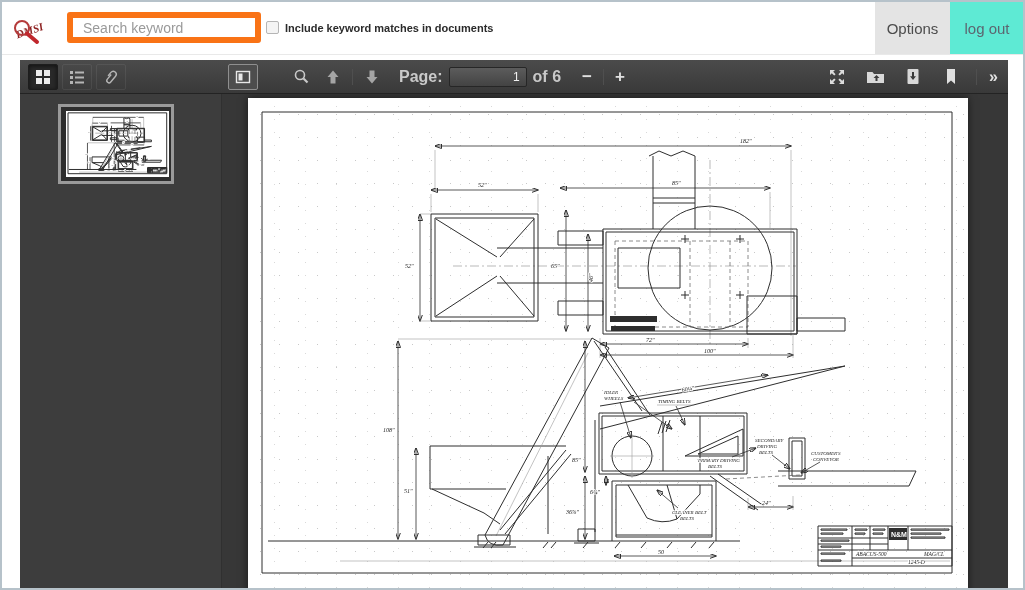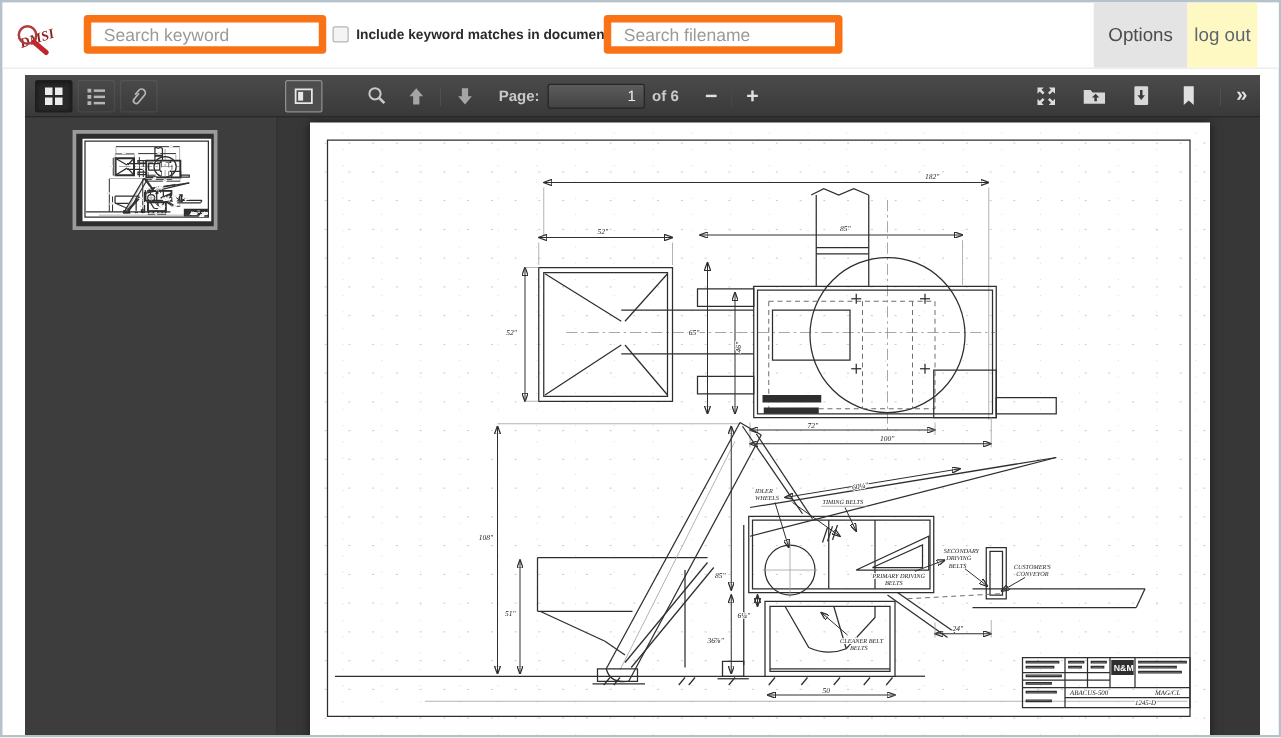--- a/index.html
+++ b/index.html
@@ -17,39 +17,39 @@
   #kw { left:65px; width:194px; }
   #fn { left:481px; width:191px; }
   .chkwrap { position:absolute; left:264px; top:10px; height:31px; display:flex;
              align-items:center; gap:6px; }
   .cb { width:13px; height:13px; border:1px solid #b5b5b5; border-radius:2px;
         background:#f4f4f4; display:inline-block; cursor:pointer; }
   .chklbl { font-size:11px; font-weight:bold; color:#2b2b2b; }
   .hbtn { position:absolute; top:0; height:52px; display:flex; align-items:center;
           justify-content:center; font-size:15px; cursor:pointer; }
   #opt { left:873px; width:75px; background:#e4e4e4; color:#4c4c4c; }
-  #lo  { left:948px; width:56px; background:#fef9c3; color:#5c6670; }
+  #lo  { left:948px; width:74px; background:#5eead4; color:#5c6670; }
 
   
   .viewer { position:absolute; left:18px; top:58px; width:988px; height:528px;
             background:#3a3a3a; }
   .tbar { position:relative; height:34px; background:linear-gradient(#4b4b4b,#393939);
           border-bottom:1px solid #232323; display:flex; align-items:center; }
   .grp { display:flex; align-items:center; position:absolute; height:34px; }
   .g1 { left:8px; gap:4px; } .gtog { left:208px; } .g2 { left:268px; gap:6px; }
   .g3 { right:10px; gap:12px; }
   .tbtn { width:30px; height:26px; display:flex; align-items:center; justify-content:center;
           border:1px solid rgba(255,255,255,.07); border-radius:2px; cursor:pointer; }
   .tbtn.active { background:#292929; border:1px solid #1d1d1d;
                  box-shadow:inset 0 1px 4px rgba(0,0,0,.6); }
   .tbtn.toggled { background:#4d4d4d; border:1px solid #8f8f8f; }
   .tico { width:26px; height:26px; display:flex; align-items:center; justify-content:center;
           cursor:pointer; }
   .sep { width:1px; height:16px; background:#2c2c2c; border-right:1px solid #4f4f4f; }
-  .plabel, .pof { color:#c9c9c9; font-size:12px; font-weight:bold; }
+  .plabel, .pof { color:#c9c9c9; font-size:16px; font-weight:bold; }
   .pinput { width:78px; height:20px; background:linear-gradient(#5c5c5c,#434343);
             border:1px solid #262626; border-radius:2px; color:#f0f0f0; font-size:12px;
             text-align:right; padding-right:6px; outline:none; }
   .zbtn { color:#e0e0e0; font-size:17px; font-weight:bold; width:20px; text-align:center;
           cursor:pointer; }
   .fitsel { width:112px; height:22px; background:#3f3f3f; border:1px solid #6a6a6a;
             border-radius:3px; color:#efefef; font-size:12px; font-weight:bold;
             display:flex; align-items:center; padding:0 8px; cursor:pointer; position:relative; }
   .fitarrows { position:absolute; right:7px; top:4px; display:flex; flex-direction:column; gap:2px; }
   .fitarrows i { width:0; height:0; border-left:4px solid transparent;
@@ -99,21 +99,20 @@
       <line x1="19" y1="26.5" x2="29" y2="35" stroke="#c0272d" stroke-width="4" stroke-linecap="round"></line>
     </svg>
 
     <input id="kw" class="inp" placeholder="Search keyword" style="">
 
     <div class="chkwrap">
       <span class="cb"></span>
       <span class="chklbl">Include keyword matches in documents</span>
     </div>
 
-    <input id="fn" class="inp" placeholder="Search filename" style="">
 
     <div id="opt" class="hbtn">Options</div>
     <div id="lo" class="hbtn">log out</div>
   </div>
 
   <div class="viewer">
 
     <div class="tbar">
 
       <div class="grp g1">

